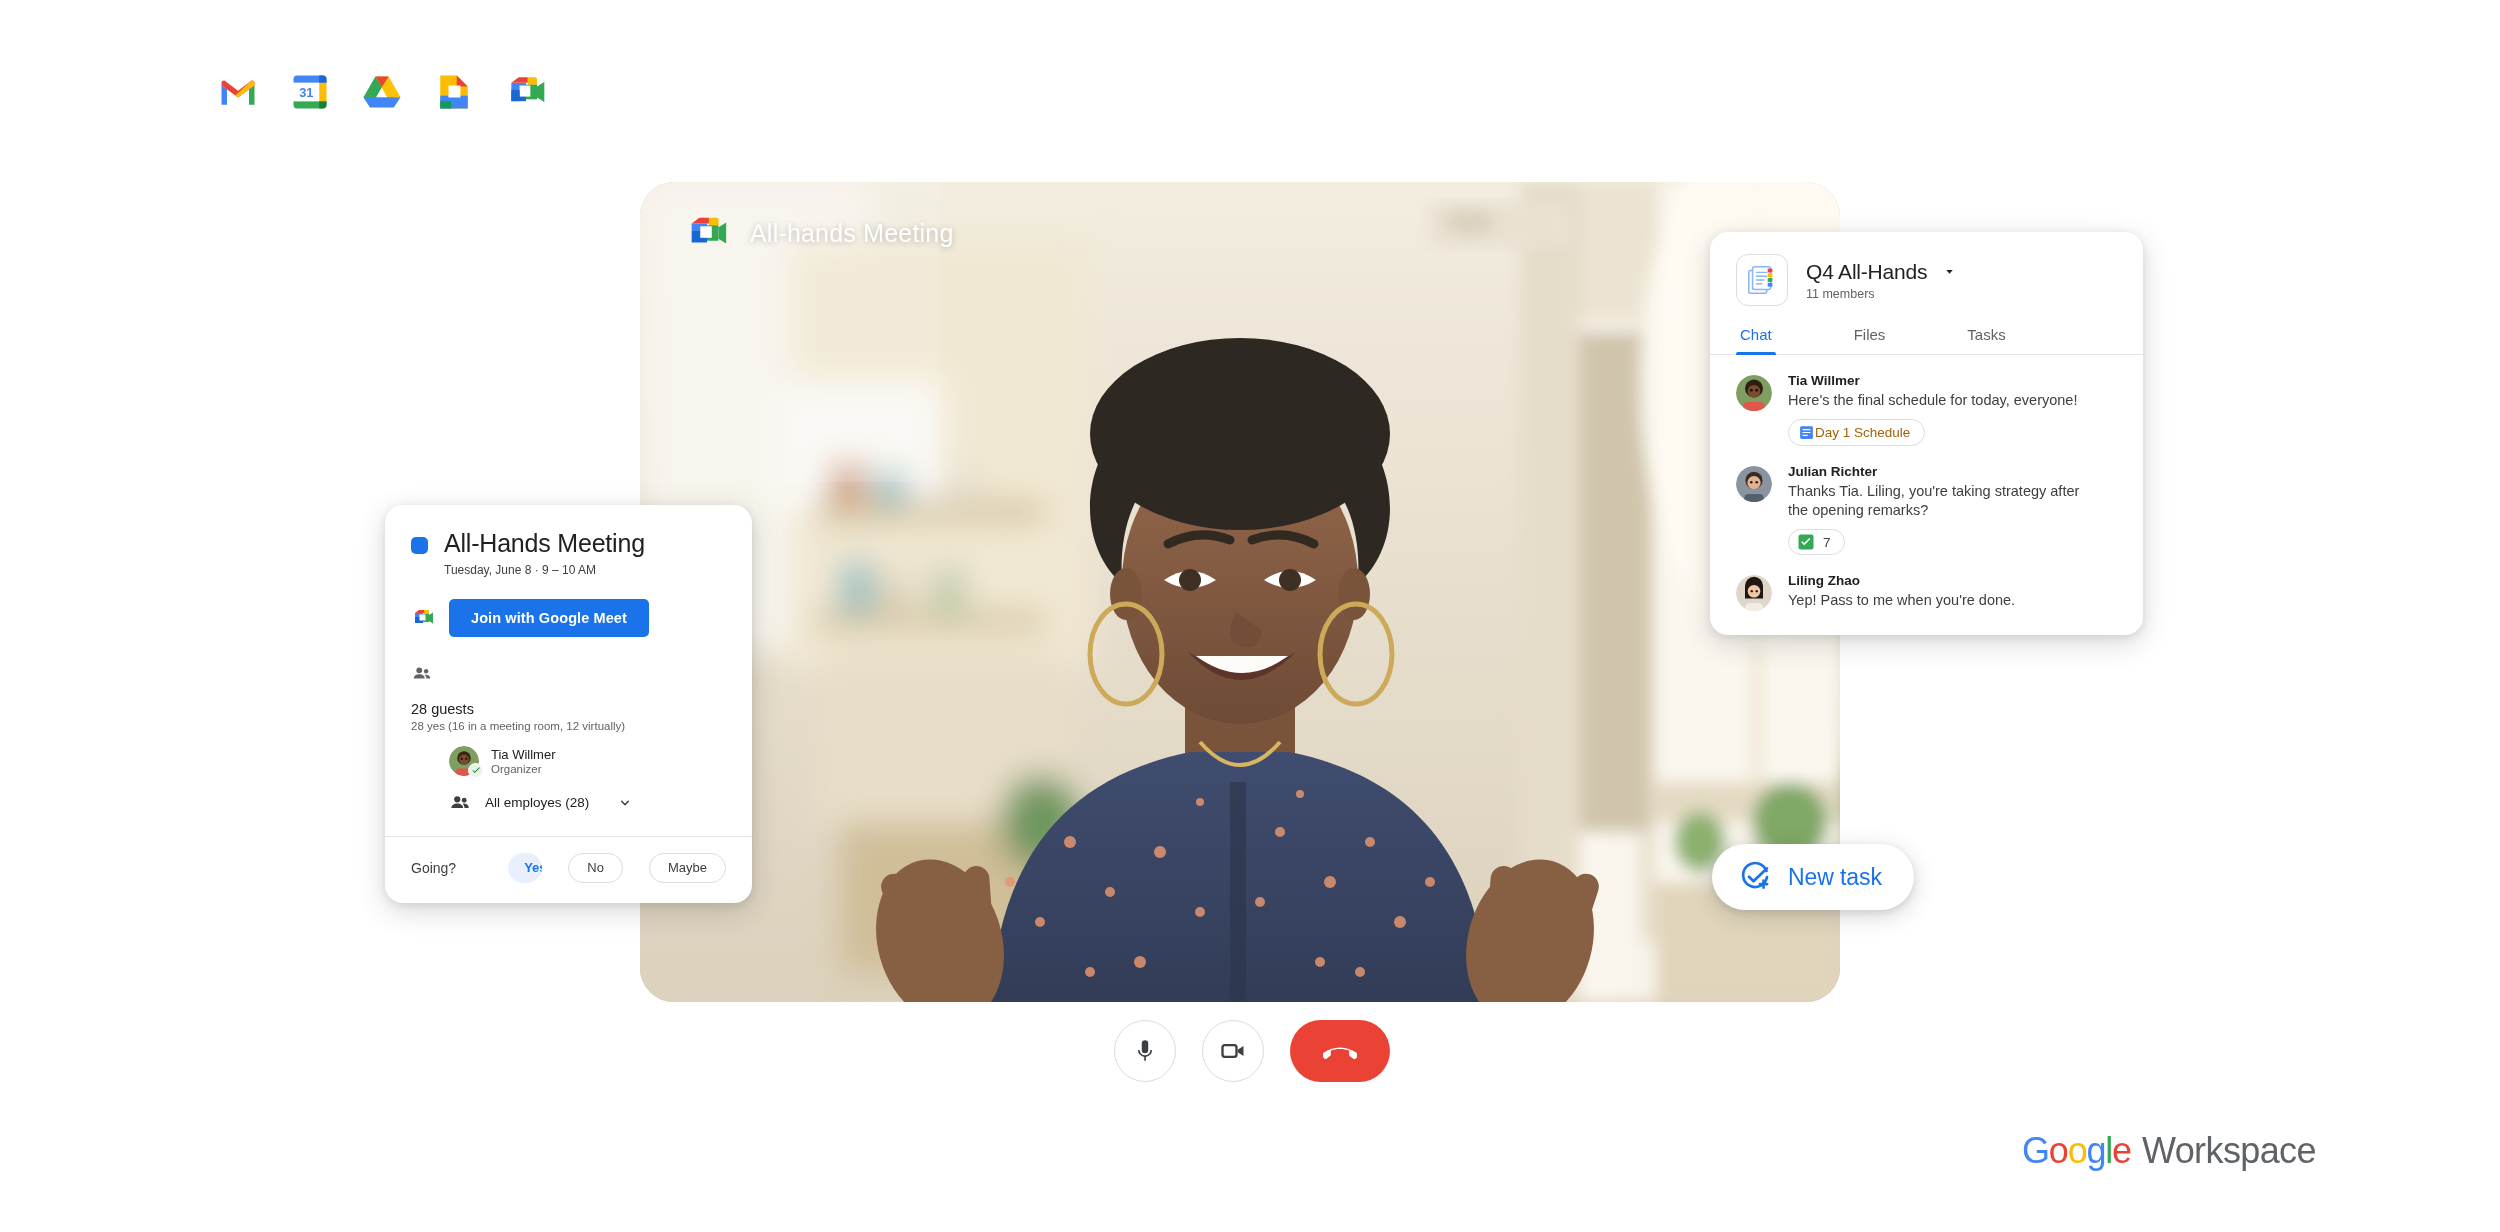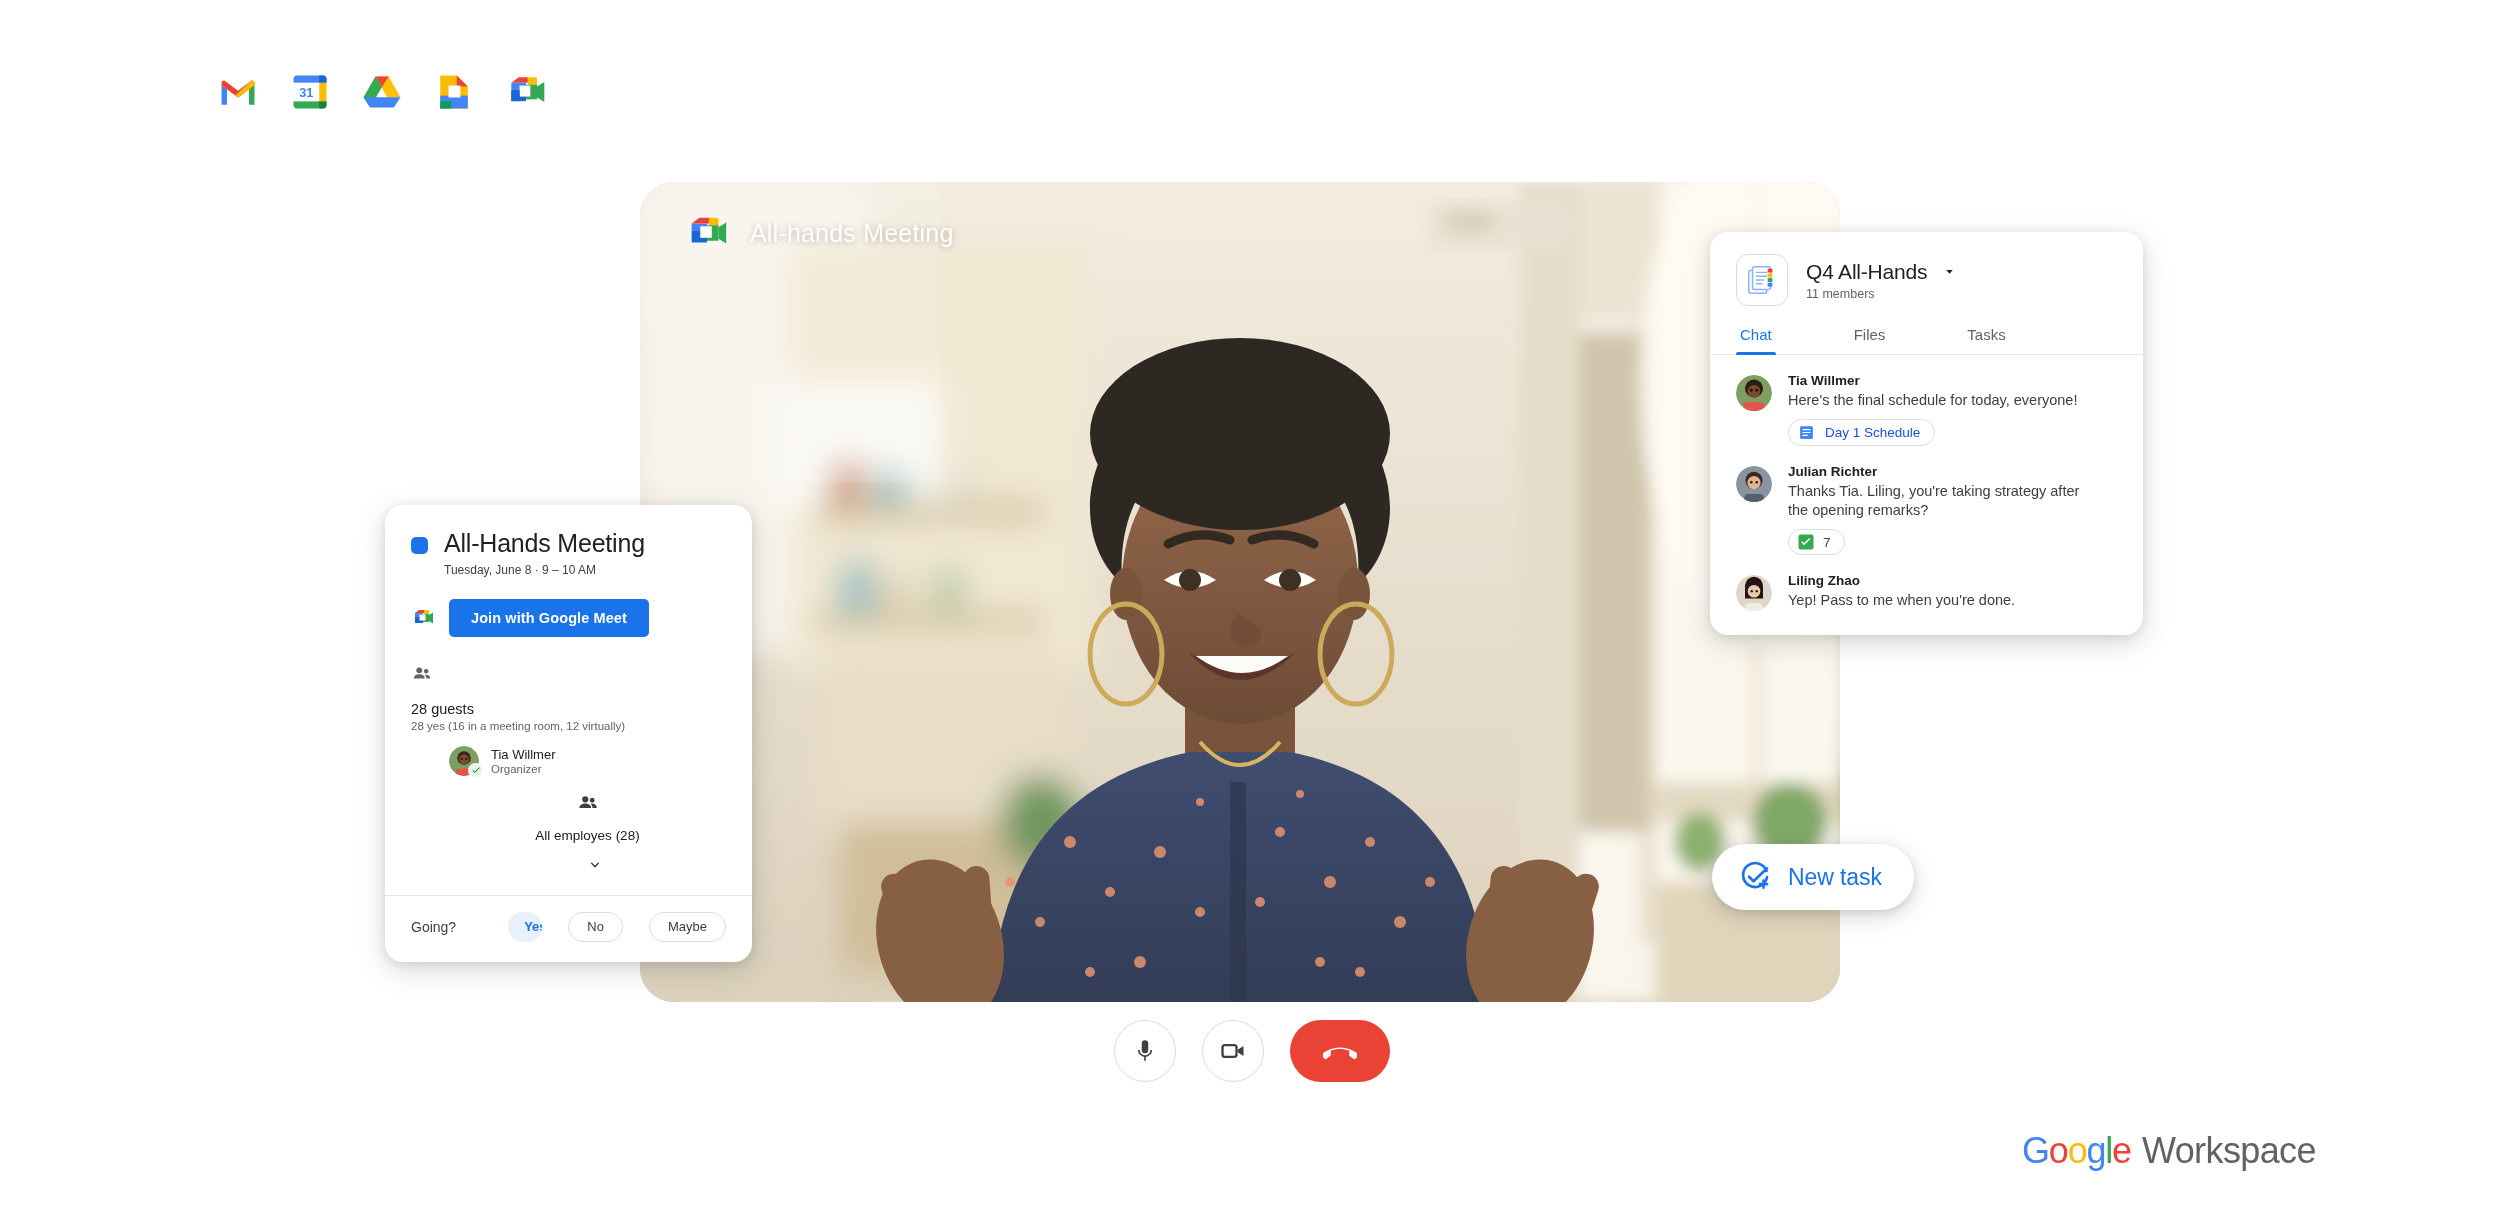--- a/index.html
+++ b/index.html
@@ -71,21 +71,21 @@
   .guest-person { display: flex; align-items: center; gap: 12px; margin-top: 14px; margin-left: 38px; }
   .avatar-wrap { position: relative; width: 30px; height: 30px; flex: 0 0 auto; }
   .avatar-img { width: 30px; height: 30px; border-radius: 50%; overflow: hidden; display: block; }
   .chk-badge {
     position: absolute; right: -4px; bottom: -2px; width: 15px; height: 15px;
     border-radius: 50%; background: #e6f4ea; border: 1.5px solid #fff;
     display: flex; align-items: center; justify-content: center;
   }
   .gp-name { font-size: 13px; color: #202124; }
   .gp-role { font-size: 11.5px; color: #5f6368; margin-top: 1px; }
-  .guest-group { display: flex; align-items: center; gap: 14px; margin-top: 16px; margin-left: 38px; flex-direction: column; }
+  .guest-group { display: flex; align-items: center; gap: 14px; margin-top: 16px; margin-left: 38px; }
   .gg-label { font-size: 13.5px; color: #202124; }
   .cal-divider { height: 1px; background: #e3e5e8; margin: 22px -26px 0 -26px; }
   .rsvp-row { display: flex; align-items: center; gap: 26px; padding: 16px 0 20px 0; }
   .rsvp-label { font-size: 14px; color: #3c4043; margin-right: 26px; }
   .rsvp-yes {
     display: flex; align-items: center; background: #e8f0fe; border-radius: 16px;
     height: 30px; cursor: pointer; overflow: hidden;
   }
   .rsvp-yes .ytxt { color: #1a73e8; font-size: 13px; font-weight: bold; padding: 0 16px; }
   .rsvp-yes .ysep { width: 1px; height: 30px; background: #a9c6f5; }
@@ -119,23 +119,23 @@
   .tab.active { color: #1a73e8; }
   .tab.active::after {
     content: ""; position: absolute; left: 0; right: 0; bottom: -1px; height: 3px;
     background: #1a73e8; border-radius: 2px 2px 0 0;
   }
   .msg { display: flex; gap: 16px; padding: 18px 26px 0 26px; }
   .msg-av { width: 36px; height: 36px; border-radius: 50%; overflow: hidden; flex: 0 0 auto; margin-top: 2px; }
   .msg-name { font-size: 13.5px; font-weight: bold; color: #202124; }
   .msg-text { font-size: 14.5px; color: #3c4043; line-height: 1.32; margin-top: 3px; max-width: 300px; }
   .chip {
-    display: inline-flex; align-items: center; gap: 10px; margin-top: 9px;
+    display: inline-flex; align-items: center; margin-top: 9px;
     border: 1px solid #dadce0; border-radius: 15px; padding: 4px 14px 4px 9px;
-    font-size: 13.5px; color: #1d4ed8; cursor: pointer; background: #fff;
+    font-size: 13.5px; color: #a16207; cursor: pointer; background: #fff;
   }
   .chip.react { padding: 3px 13px 3px 8px; gap: 8px; color: #3c4043; }
 
   
   .fab {
     position: absolute; left: 1712px; top: 844px; height: 66px;
     background: #ffffff; border-radius: 33px;
     box-shadow: 0 6px 22px rgba(60,64,67,.22), 0 2px 6px rgba(60,64,67,.12);
     display: flex; align-items: center; gap: 17px; padding: 0 32px 0 27px;
     cursor: pointer; z-index: 10;

